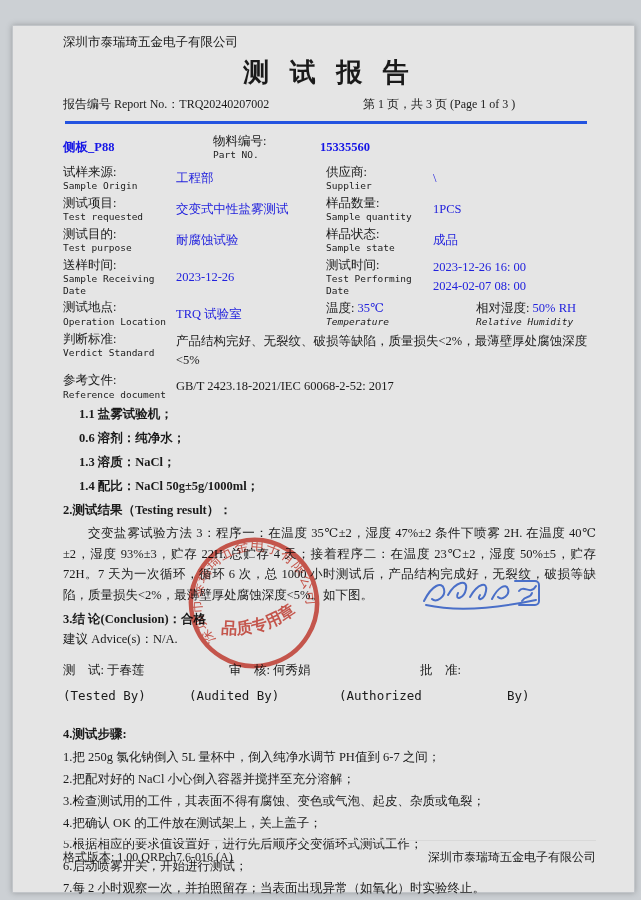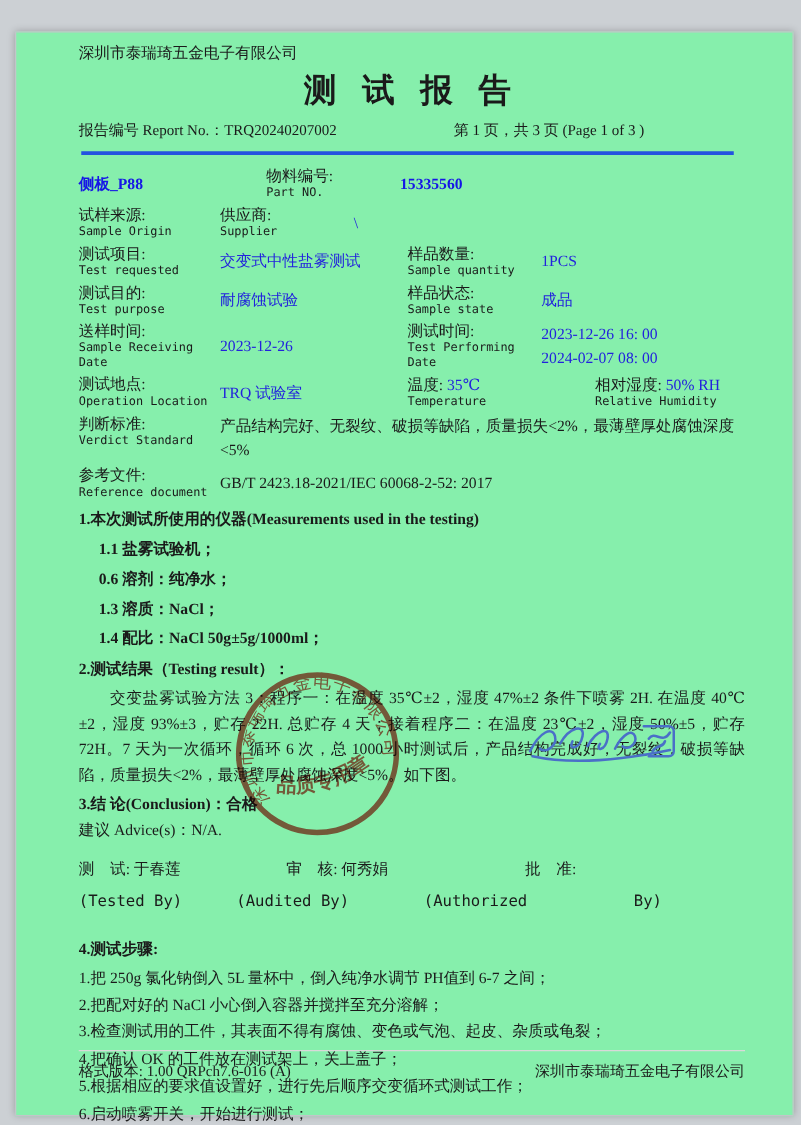--- a/index.html
+++ b/index.html
@@ -17,21 +17,21 @@
     background:var(--bg);
     font-family:"Liberation Serif","DejaVu Serif",serif;
     color:var(--ink);
     position:relative;
     overflow:hidden;
   }
   .page{
     position:absolute;
     left:12px; top:25px;
     width:623px; height:868px;
-    background:#86efac;
+    background:#e5e5e5;
     border:1px solid #c2c5c9;
     box-shadow:0 0 6px rgba(0,0,0,.25);
     padding:5px 38px 0 50px;
     font-size:12.5px;
     line-height:1.5;
   }
   .mono{font-family:"DejaVu Sans Mono","Liberation Mono",monospace;}
 
   
   .company-top{font-size:12.5px;padding-top:2px;}
@@ -63,21 +63,21 @@
   .lab .zh,.lab2 .zh{font-size:12.5px;display:block;line-height:1.25;}
   .lab .en,.lab2 .en{font-size:9.5px;display:block;line-height:1.2;letter-spacing:0;}
   .val{width:150px;display:flex;align-items:center;color:var(--blue);}
   .val2{flex:1;display:flex;align-items:center;color:var(--blue);}
   .val.bold,.val2.bold{font-weight:bold;color:var(--blue-bold);}
   .val2.black,.val.black{color:var(--ink);}
   .val2.stacked{flex-direction:column;align-items:flex-start;justify-content:space-between;}
   .temp-cell{width:150px;}
   .temp-cell .line1,.hum-cell .line1{font-size:12.5px;line-height:1.3;}
   .temp-cell .line1 .v,.hum-cell .line1 .v{color:var(--blue);}
-  .temp-cell .en,.hum-cell .en{font-size:9.5px;line-height:1.2;}
+  .temp-cell .en,.hum-cell .en{font-size:9.5px;line-height:1.2;font-style:italic;}
   .hum-cell{flex:1;}
 
   
   .sec-title{font-weight:bold;margin-top:6px;}
   .sub-item{font-weight:bold;padding-left:16px;margin-top:5px;}
   .para{
     margin-top:3px;
     text-indent:2em;
     line-height:1.65;
     text-align:justify;
@@ -151,20 +151,21 @@
         <span class="en mono">Part NO.</span>
       </div>
       <div class="val2 bold">15335560</div>
     </div>
 
     <div class="info-row">
       <div class="lab">
         <span class="zh">试样来源:</span>
         <span class="en mono">Sample Origin</span>
       </div>
+      <div class="val">工程部</div>
       <div class="lab2">
         <span class="zh">供应商:</span>
         <span class="en mono">Supplier</span>
       </div>
       <div class="val2">\</div>
     </div>
 
     <div class="info-row">
       <div class="lab">
         <span class="zh">测试项目:</span>
@@ -234,21 +235,20 @@
     <div class="info-row">
       <div class="lab">
         <span class="zh">参考文件:</span>
         <span class="en mono">Reference document</span>
       </div>
       <div class="val2 black">GB/T 2423.18-2021/IEC 60068-2-52: 2017</div>
     </div>
 
   </div>
 
-  <div class="sec-title">1.本次测试所使用的仪器(Measurements used in the testing)</div>
   <div class="sub-item">1.1 盐雾试验机；</div>
   <div class="sub-item">0.6 溶剂：纯净水；</div>
   <div class="sub-item">1.3 溶质：NaCl；</div>
   <div class="sub-item">1.4 配比：NaCl  50g±5g/1000ml；</div>
 
   <div class="sec-title">2.测试结果（Testing result）：</div>
   <div class="para">交变盐雾试验方法 3：程序一：在温度 35℃±2，湿度 47%±2 条件下喷雾 2H. 在温度 40℃±2，湿度 93%±3，贮存 22H. 总贮存 4 天；接着程序二：在温度 23℃±2，湿度 50%±5，贮存 72H。7 天为一次循环，循环 6 次，总 1000 小时测试后，产品结构完成好，无裂纹，破损等缺陷，质量损失&lt;2%，最薄壁厚处腐蚀深度&lt;5%。如下图。</div>
 
   <div class="conclusion-row">
     <span>3.结 论(Conclusion)：</span><span>合格</span>

